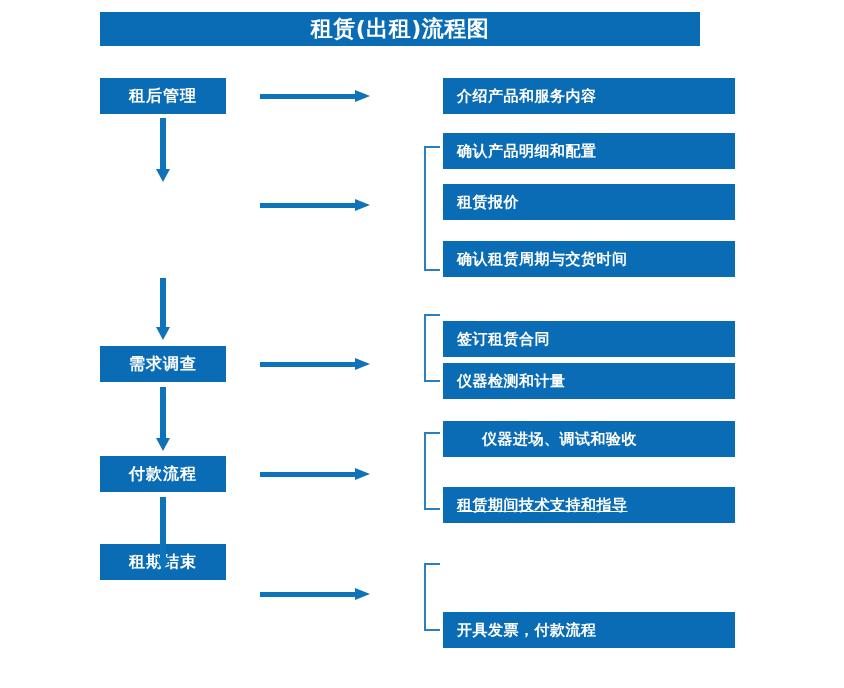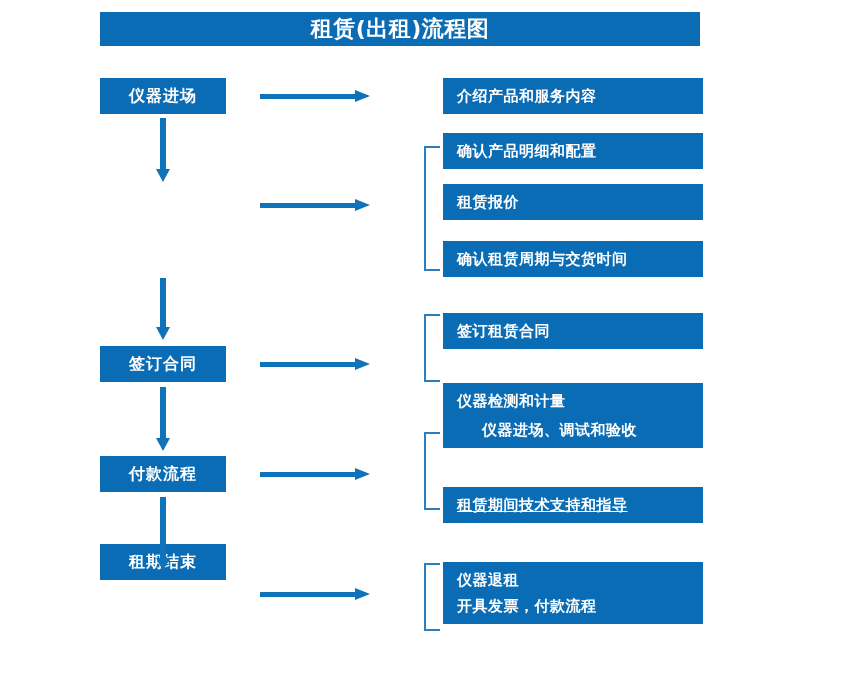--- a/index.html
+++ b/index.html
@@ -48,21 +48,21 @@
     display: flex;
     align-items: center;
     justify-content: center;
     letter-spacing: 1px;
   }
 
   
   .detail-box {
     position: absolute;
     left: 443px;
-    width: 260px;
+    width: 292px;
     height: 36px;
     background: #0a6cb4;
     color: #ffffff;
     font-size: 15px;
     font-weight: bold;
     display: flex;
     align-items: center;
     justify-content: flex-start;
     padding-left: 14px;
     box-sizing: border-box;
@@ -129,22 +129,22 @@
     box-sizing: border-box;
   }
 </style>
 </head>
 <body>
 
 <div id="canvas">
 
   <div class="title-bar">租赁(出租)流程图</div>
 
-  <div class="stage-box" style="top:78px;">仪器进场</div>
-  <div class="stage-box" style="top:346px;">签订合同</div>
+  <div class="stage-box" style="top:78px;">租后管理</div>
+  <div class="stage-box" style="top:346px;">需求调查</div>
   <div class="stage-box" style="top:456px;">付款流程</div>
   <div class="stage-box" style="top:544px;">租期结束</div>
 
   <div class="v-arrow" style="top:118px; height:64px;">
     <div class="shaft" style="height:51px;"></div>
     <div class="head"></div>
   </div>
   <div class="v-arrow" style="top:278px; height:62px;">
     <div class="shaft" style="height:49px;"></div>
     <div class="head"></div>
@@ -183,22 +183,21 @@
   <div class="bracket" style="top:314px; height:68px;"></div>
   <div class="bracket" style="top:432px; height:78px;"></div>
   <div class="bracket" style="top:563px; height:68px;"></div>
 
   <div class="detail-box" style="top:78px;">介绍产品和服务内容</div>
 
   <div class="detail-box" style="top:133px;">确认产品明细和配置</div>
   <div class="detail-box" style="top:184px;">租赁报价</div>
   <div class="detail-box" style="top:241px;">确认租赁周期与交货时间</div>
 
-  <div class="detail-box" style="top:313px;">签订租赁合同</div>
-  <div class="detail-box" style="top:363px;margin-top:20px;">仪器检测和计量</div>
-
-  <div class="detail-box" style="top:412px;padding-left:39px;">仪器进场、调试和验收</div>
+  <div class="detail-box" style="top:321px;">签订租赁合同</div>
+  <div class="detail-box" style="top:363px;">仪器检测和计量</div>
+
+  <div class="detail-box" style="top:421px;padding-left:39px;">仪器进场、调试和验收</div>
   <div class="detail-box" style="top:487px;text-decoration:underline;">租赁期间技术支持和指导</div>
 
-  <div class="detail-box" style="top:562px;">仪器退租</div>
-  <div class="detail-box" style="top:588px;">开具发票，付款流程</div>
+  <div class="detail-box" style="top:612px;">开具发票，付款流程</div>
 
 </div>
 
 </body></html>

